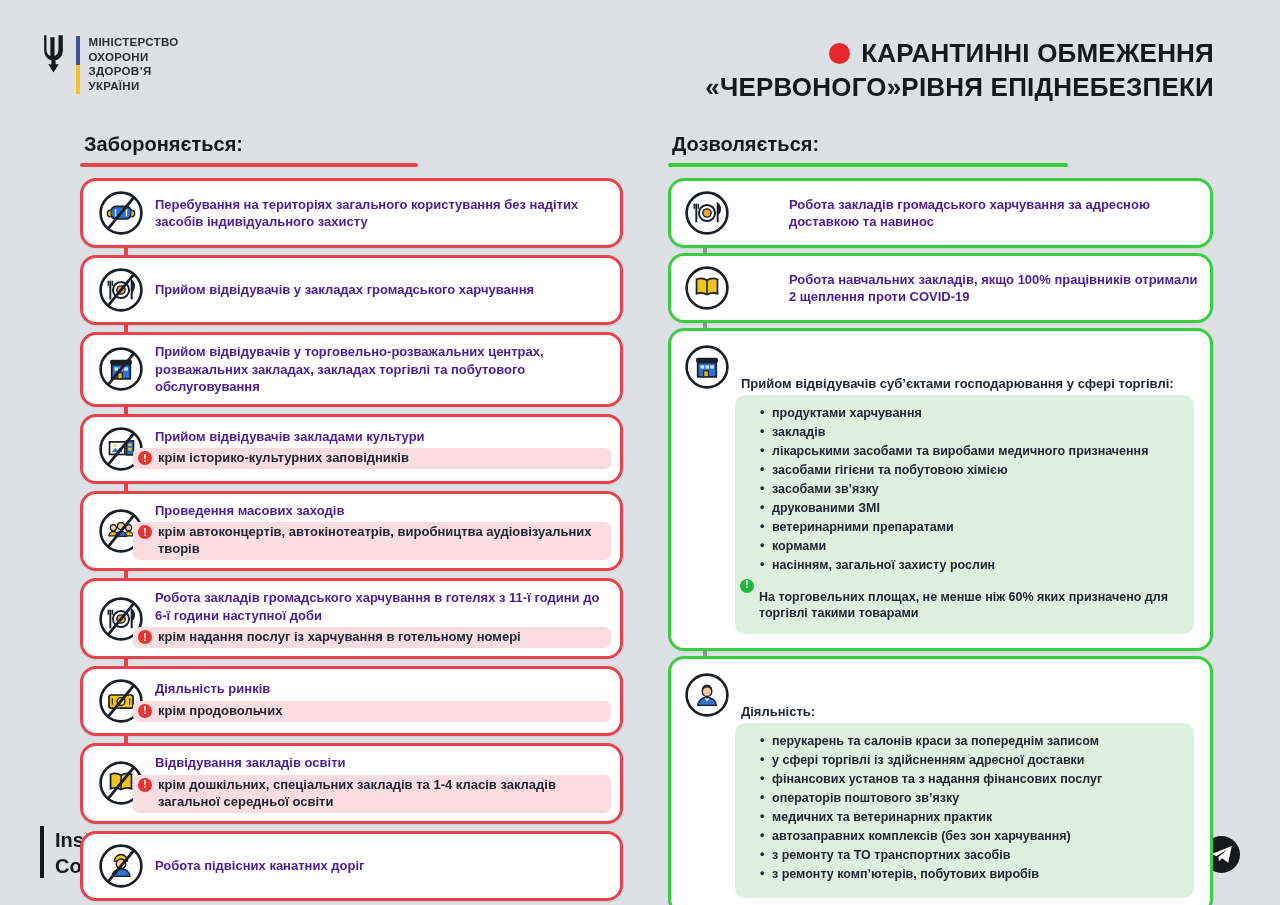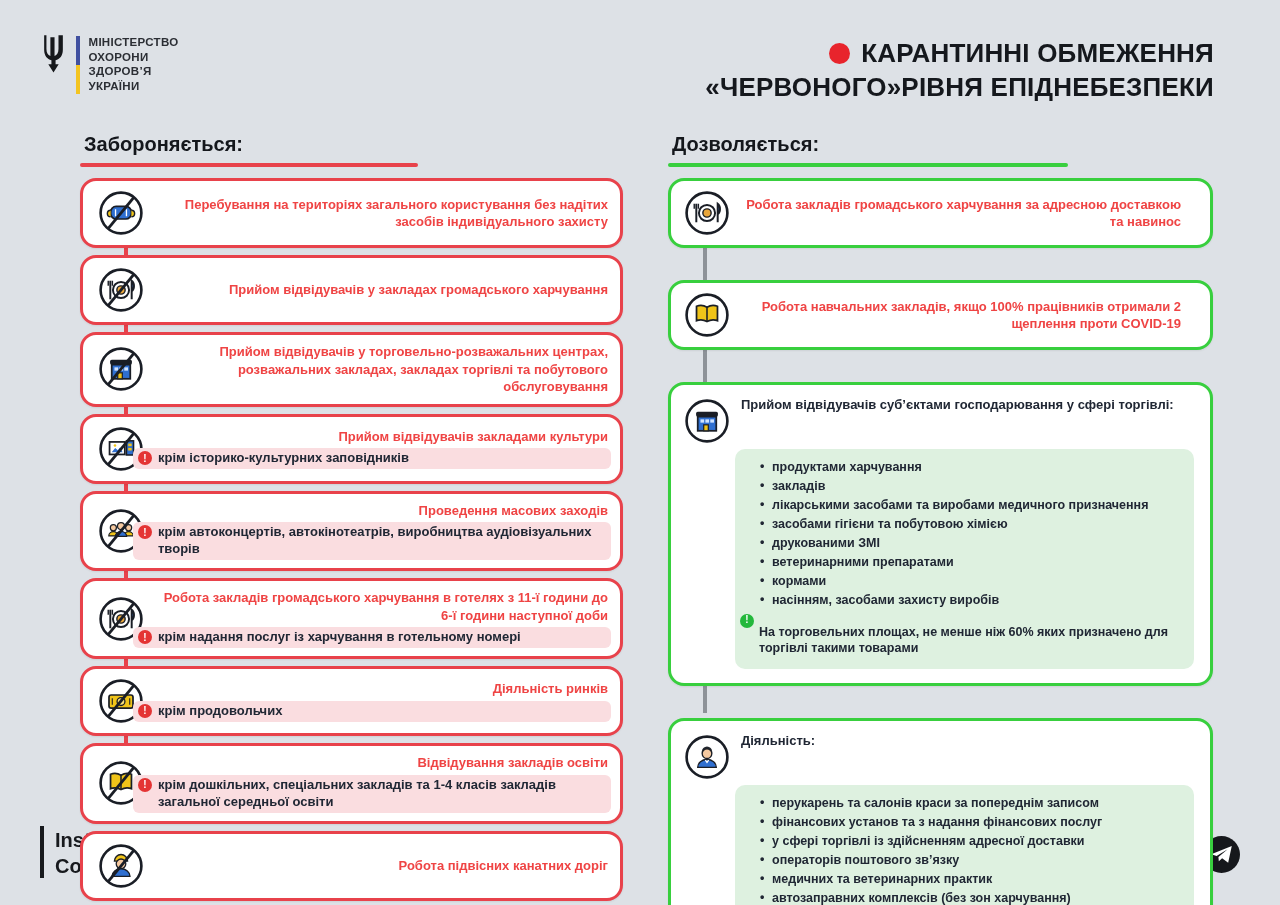--- a/index.html
+++ b/index.html
@@ -30,34 +30,34 @@
   .cards { position:relative; margin-top:11px; }
   .vline { position:absolute; width:3.5px; z-index:0; }
   .vline-red { left:44px; top:15px; height:600px; background:#e8424b; }
   .vline-gray { left:35px; top:15px; height:520px; background:#8d9298; }
   
   .pcard { position:relative; z-index:1; background:#fff; border:3px solid #e8424b; border-radius:16px;
            display:flex; align-items:center; padding:8px 12px 8px 10px; margin-bottom:7px; min-height:48px;
            box-shadow:0 1px 2px rgba(0,0,0,.07);}
   .icwrap { flex:0 0 56px; display:flex; justify-content:center; align-items:center; }
   .ptext { flex:1; padding-left:6px; }
-  .ptext p { margin:0; font-size:13px; line-height:17.5px; font-weight:700; color:#ef4444;text-align:right; }
+  .ptext p { margin:0; font-size:13px; line-height:17.5px; font-weight:700; color:#4c1d95; }
   .exc { display:flex; align-items:flex-start; background:#fadde0; border-radius:6px;
          margin:3px -3px 0 -22px; padding:1px 8px 3px 5px;
          font-size:13px; line-height:17px; font-weight:700; color:#202734; }
   .bang { flex:0 0 14px; height:14px; border-radius:50%; background:#e43434; color:#fff;
           font-size:10px; font-weight:800; display:flex; align-items:center; justify-content:center;
           margin:2px 6px 0 0; }
   
   .acard { position:relative; z-index:1; background:#fff; border:3px solid #38cf3e; border-radius:16px;
-           display:flex; align-items:center; padding:8px 12px 8px 8px; margin-bottom:32px; min-height:56px;
-           box-shadow:0 1px 2px rgba(0,0,0,.07);}
+           display:flex; align-items:center; padding:8px 12px 8px 8px; margin-bottom:5px; min-height:56px;
+           box-shadow:0 1px 2px rgba(0,0,0,.07);gap:48px;}
   .acard .ptext p { max-width:440px; }
   .acard-big { display:block; padding:12px 14px 14px 8px; }
-  .bighead { display:flex; align-items:flex-start; }
+  .bighead { display:flex; align-items:flex-end; }
   .bighead .btitle { margin:0; font-size:13px; font-weight:700; color:#202734; padding-left:6px;}
   .panel { margin:4px 2px 0 56px; background:#def1e0; border-radius:10px; padding:11px 24px 12px; }
   .panel ul { list-style:none; margin:0; padding:0; }
   .panel li { position:relative; padding-left:13px; font-size:12.5px; line-height:15.5px;
               font-weight:600; color:#202734; margin-bottom:3.5px; }
   .panel li::before { content:"•"; position:absolute; left:1px; top:-1px; }
   .gnote { position:relative; margin-top:15px; font-size:12.5px; line-height:16.5px; font-weight:600; }
   .gbang { position:absolute; left:-19px; top:-10px; width:14px; height:14px; border-radius:50%;
            background:#23b83c; color:#fff; font-size:10px; font-weight:800;
            display:flex; align-items:center; justify-content:center; }
@@ -321,24 +321,25 @@
             </svg>
           </span>
           <p class="btitle">Прийом відвідувачів суб’єктами господарювання у сфері торгівлі:</p>
         </div>
         <div class="panel">
           <ul>
             <li>продуктами харчування</li>
             <li>закладів</li>
             <li>лікарськими засобами та виробами медичного призначення</li>
             <li>засобами гігієни та побутовою хімією</li>
+            <li>засобами зв’язку</li>
             <li>друкованими ЗМІ</li>
             <li>ветеринарними препаратами</li>
             <li>кормами</li>
-            <li>насінням, засобами захисту виробів</li>
+            <li>насінням, загальної захисту рослин</li>
           </ul>
           <div class="gnote">
             <span class="gbang">!</span>
             <span>На торговельних площах, не менше ніж 60% яких призначено для торгівлі такими товарами</span>
           </div>
         </div>
       </div>
 
       <div class="acard acard-big">
         <div class="bighead">
@@ -349,22 +350,22 @@
               <circle cx="22" cy="19" r="4.4" fill="#f5c9a0" stroke="#1a1e26" stroke-width="1.2"></circle>
               <path d="M13.5 31.5 a8.5 7.2 0 0 1 17 0 z" fill="#2f6fd0" stroke="#1a1e26" stroke-width="1.3"></path>
               <path d="M20.5 24.8 l1.5 2.2 1.5-2.2" fill="none" stroke="#fff" stroke-width="1.2"></path>
             </svg>
           </span>
           <p class="btitle">Діяльність:</p>
         </div>
         <div class="panel">
           <ul>
             <li>перукарень та салонів краси за попереднім записом</li>
+            <li>у сфері торгівлі із здійсненням адресної доставки</li>
             <li>фінансових установ та з надання фінансових послуг</li>
-            <li>у сфері торгівлі із здійсненням адресної доставки</li>
             <li>операторів поштового зв’язку</li>
             <li>медичних та ветеринарних практик</li>
             <li>автозаправних комплексів (без зон харчування)</li>
             <li>з ремонту та ТО транспортних засобів</li>
             <li>з ремонту комп’ютерів, побутових виробів</li>
 
           </ul>
         </div>
       </div>
     </div>

